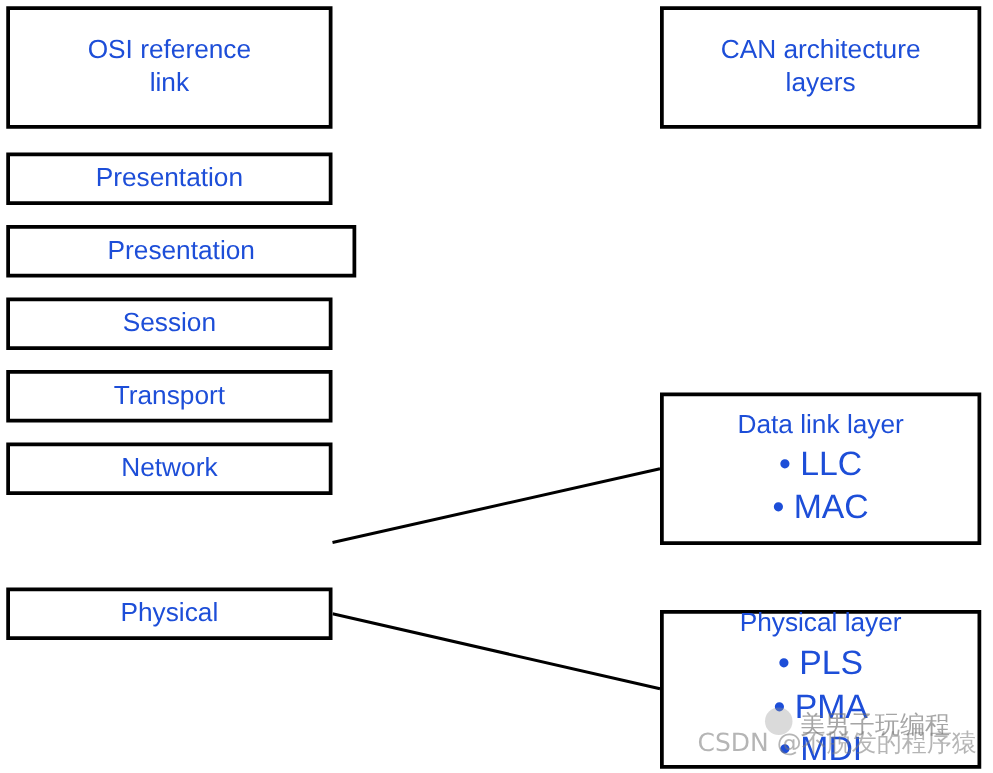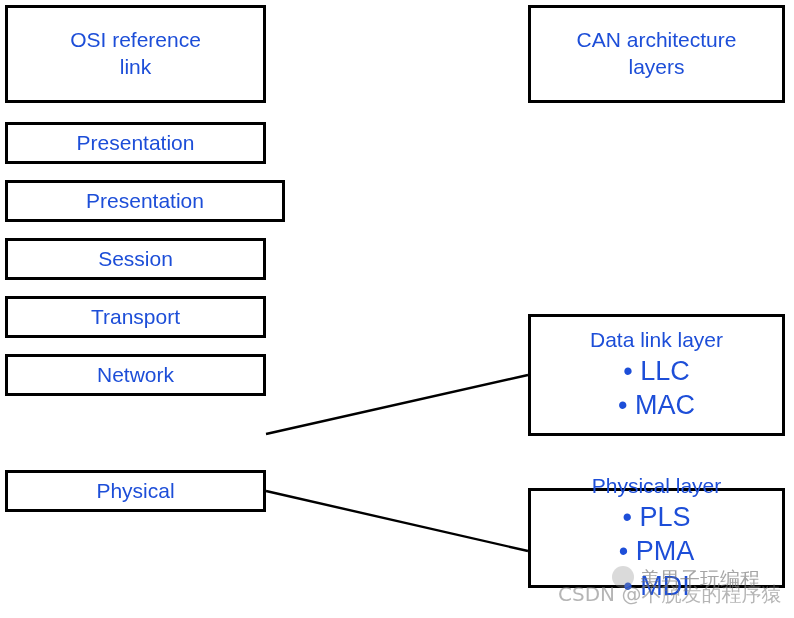--- a/index.html
+++ b/index.html
@@ -132,21 +132,21 @@
   </div>
 
   <div class="box" style="left:528px; top:314px; width:257px; height:122px;">
     <span class="line-txt">Data link layer</span>
     <ul class="bullet-list">
       <li>LLC</li>
       <li>MAC</li>
     </ul>
   </div>
 
-  <div class="box" style="left:528px; top:488px; width:257px; height:100px;">
+  <div class="box" style="left:528px; top:488px; width:257px; height:127px;">
     <span class="line-txt">Physical layer</span>
     <ul class="bullet-list">
       <li>PLS</li>
       <li>PMA</li>
       <li>MDI</li>
     </ul>
   </div>
 
   <div class="wm" id="wm-logo"></div>
   <div class="wm" id="wm-brand">美男子玩编程</div>

